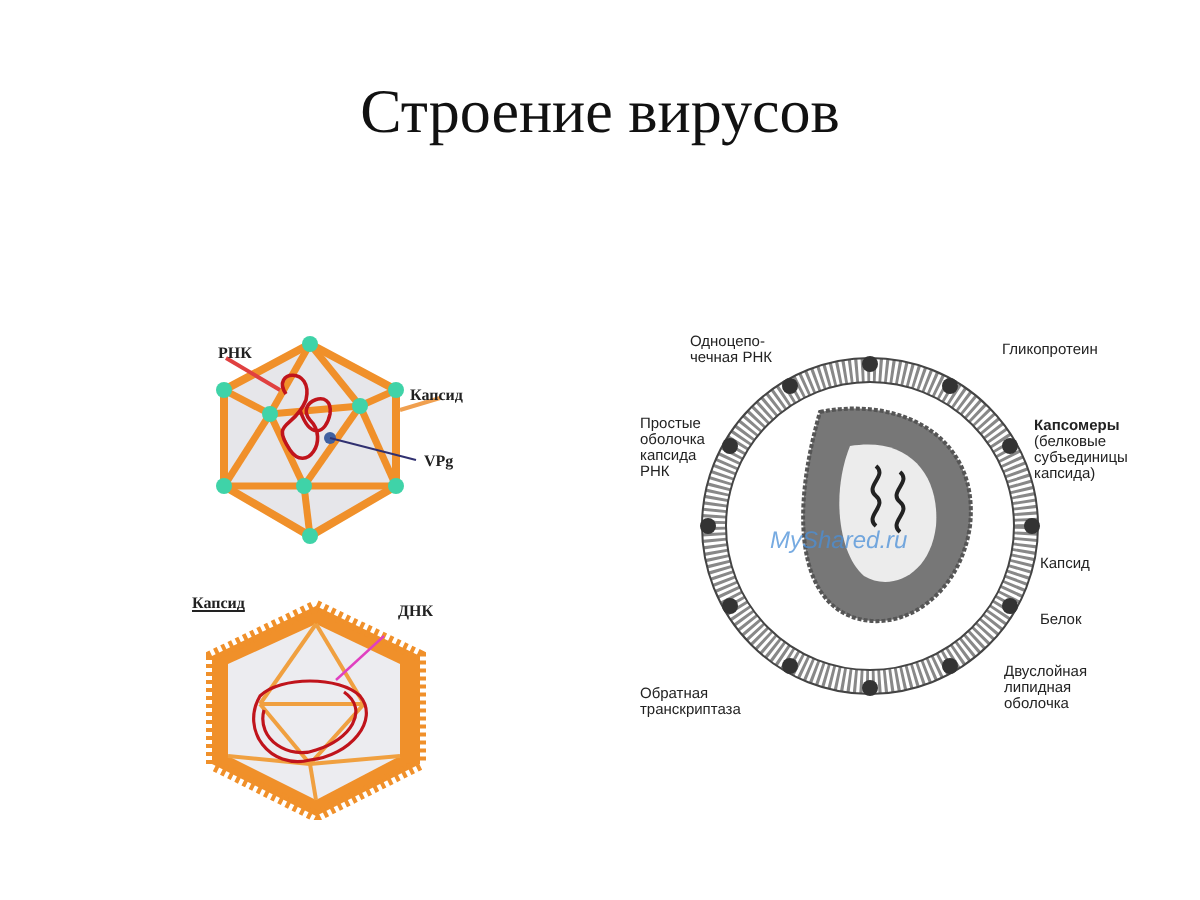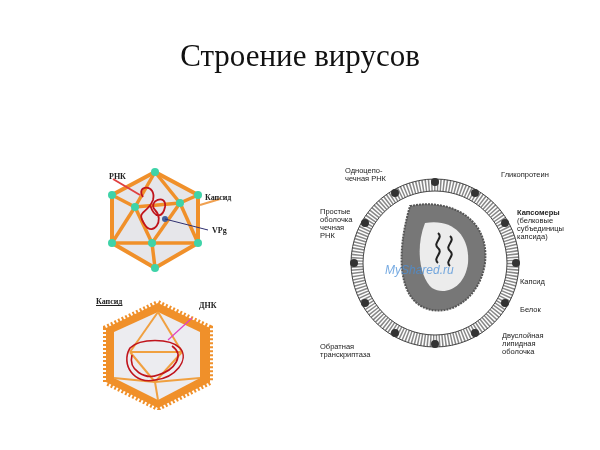--- a/index.html
+++ b/index.html
@@ -97,21 +97,21 @@
   </svg>
   <div style="position:absolute;left:385px;top:263px;font-size:12px;color:#4a8fd8;font-style:italic;opacity:.75;">MyShared.ru</div>
 
   <div class="clbl b" style="left:345px;top:167px;">
     <div>Одноцепо-</div>
       <div>чечная РНК</div>
   </div>
   <div class="clbl b" style="left:320px;top:208px;">
     <div>Простые</div>
       <div>оболочка</div>
-    <div>чечная</div>
+    <div>капсида</div>
       <div>РНК</div>
   </div>
   <div class="clbl b" style="left:320px;top:343px;">
     <div>Обратная</div>
       <div>транскриптаза</div>
   </div>
   <div class="clbl b" style="left:501px;top:171px;">Гликопротеин</div>
   <div class="clbl" style="left:517px;top:209px;">
     <div style="font-weight:bold;">Капсомеры</div>
       <div>(белковые</div>

